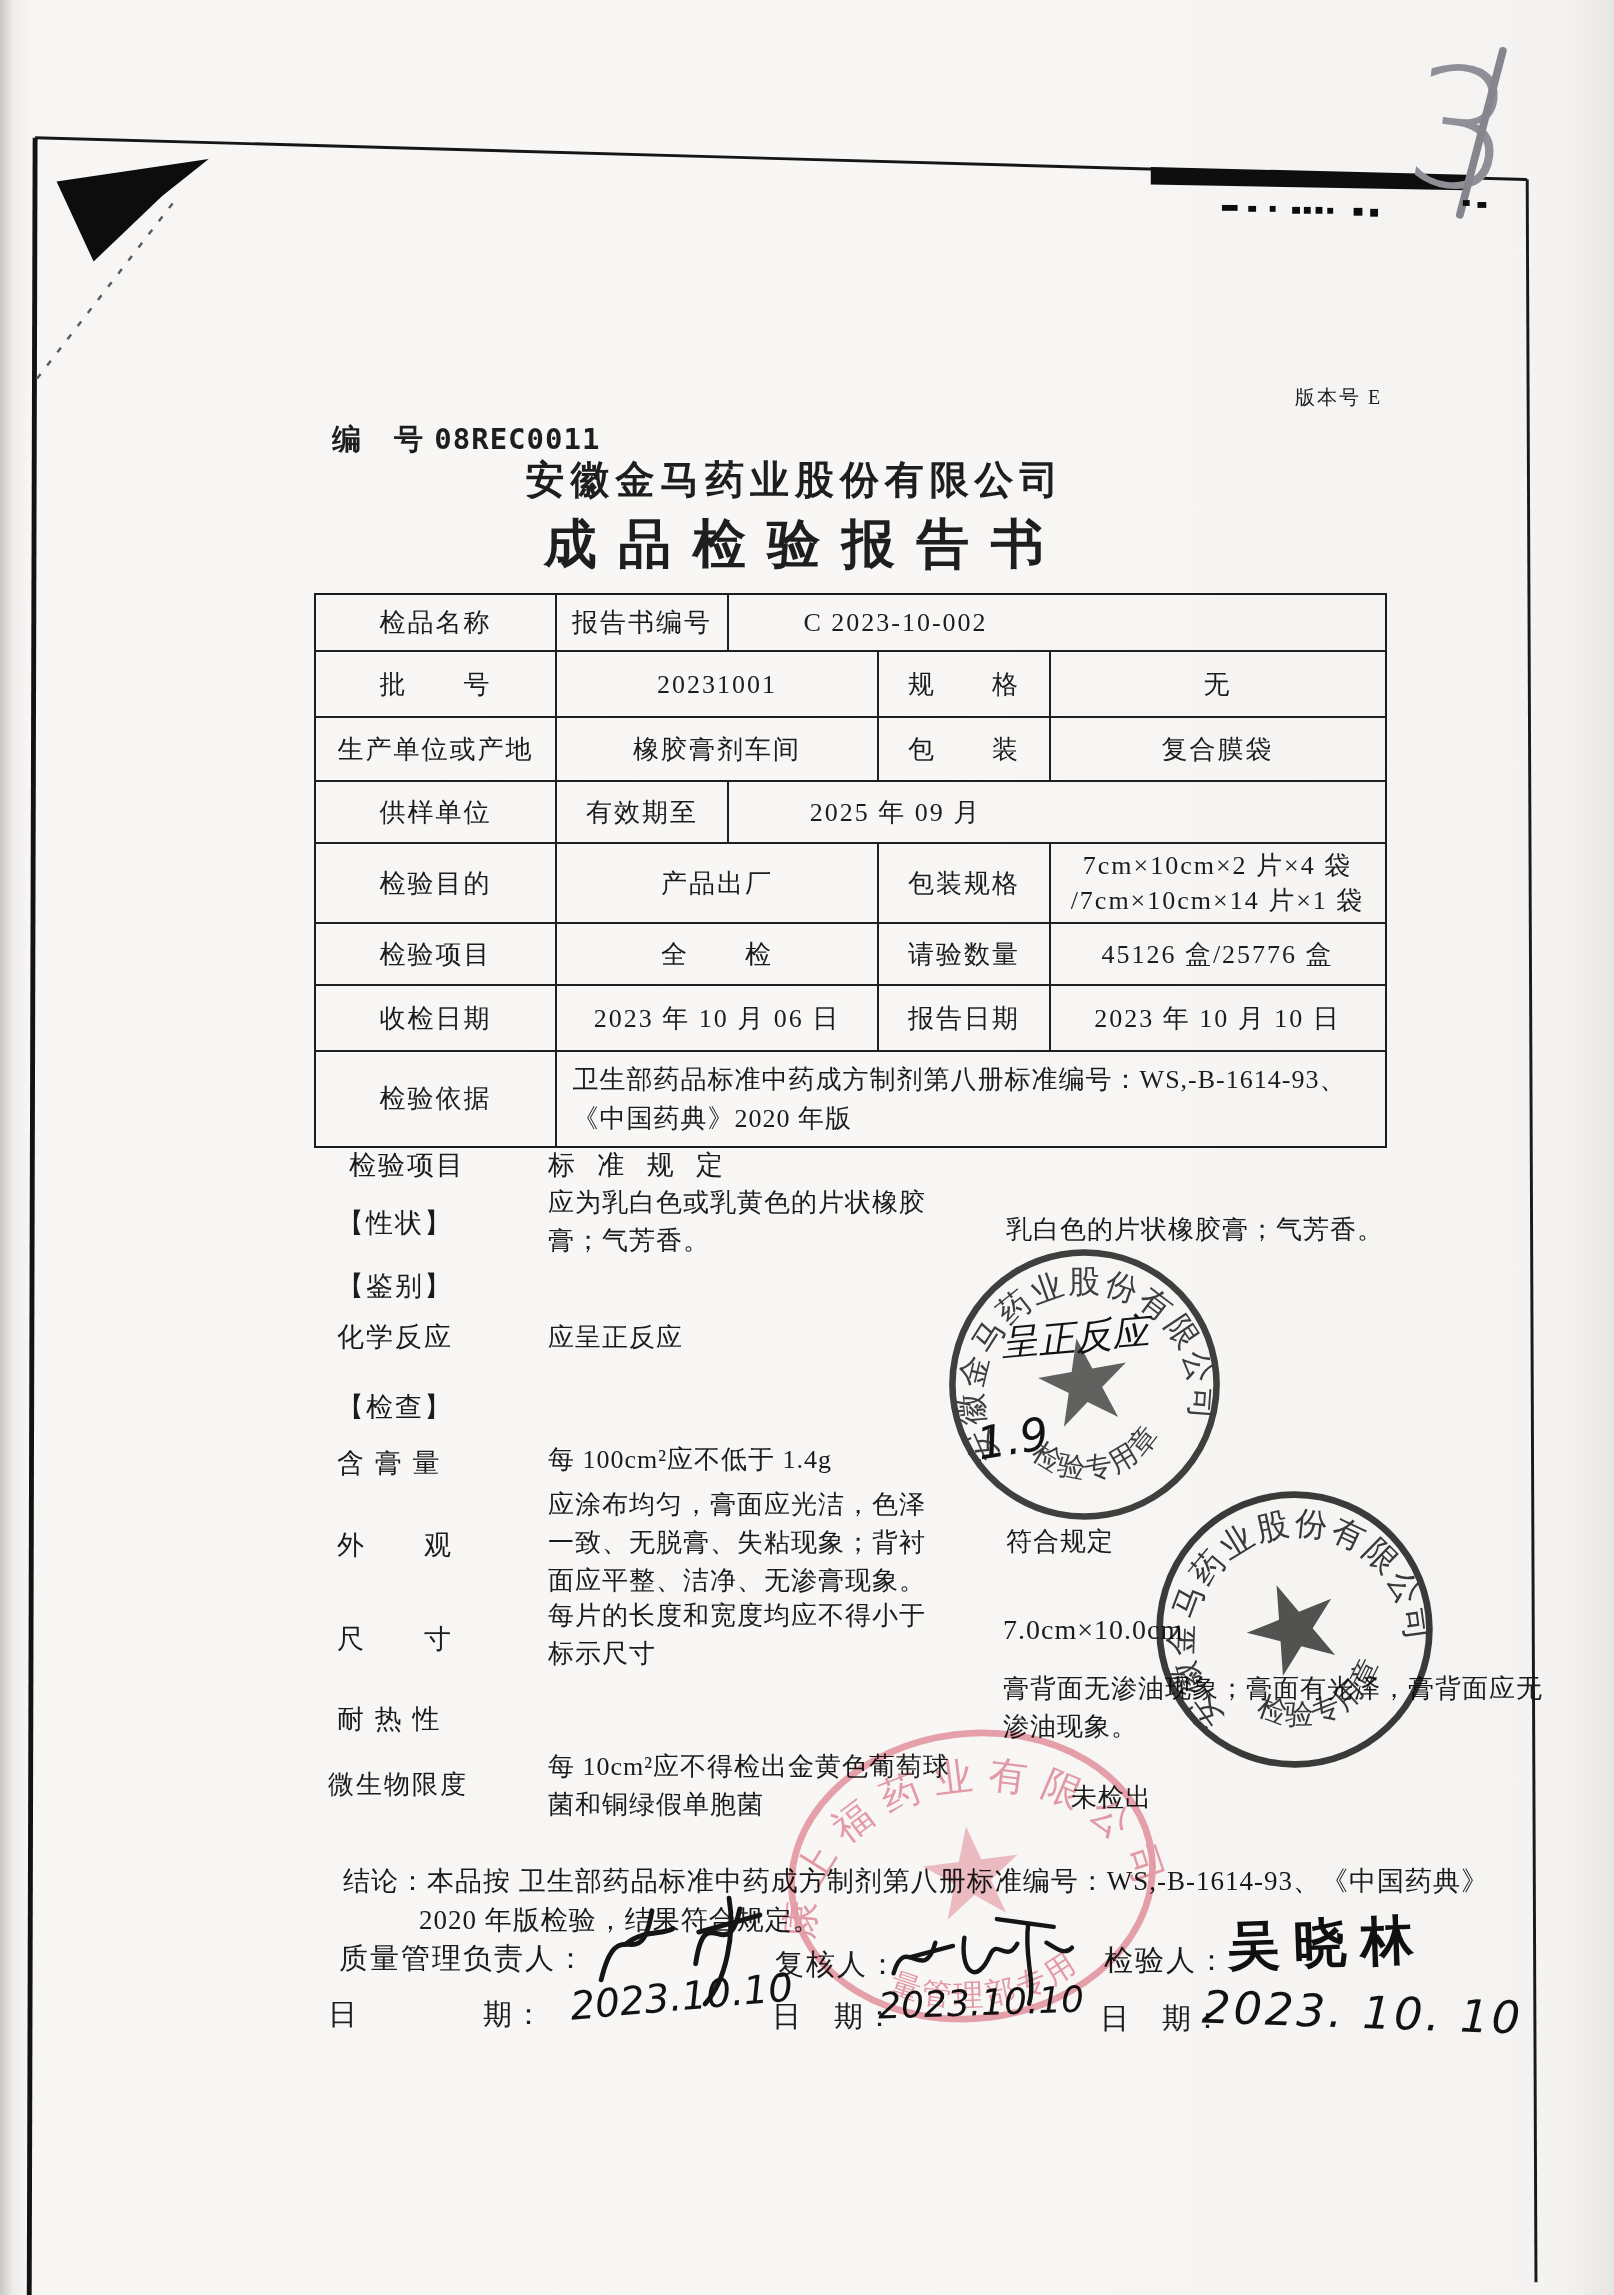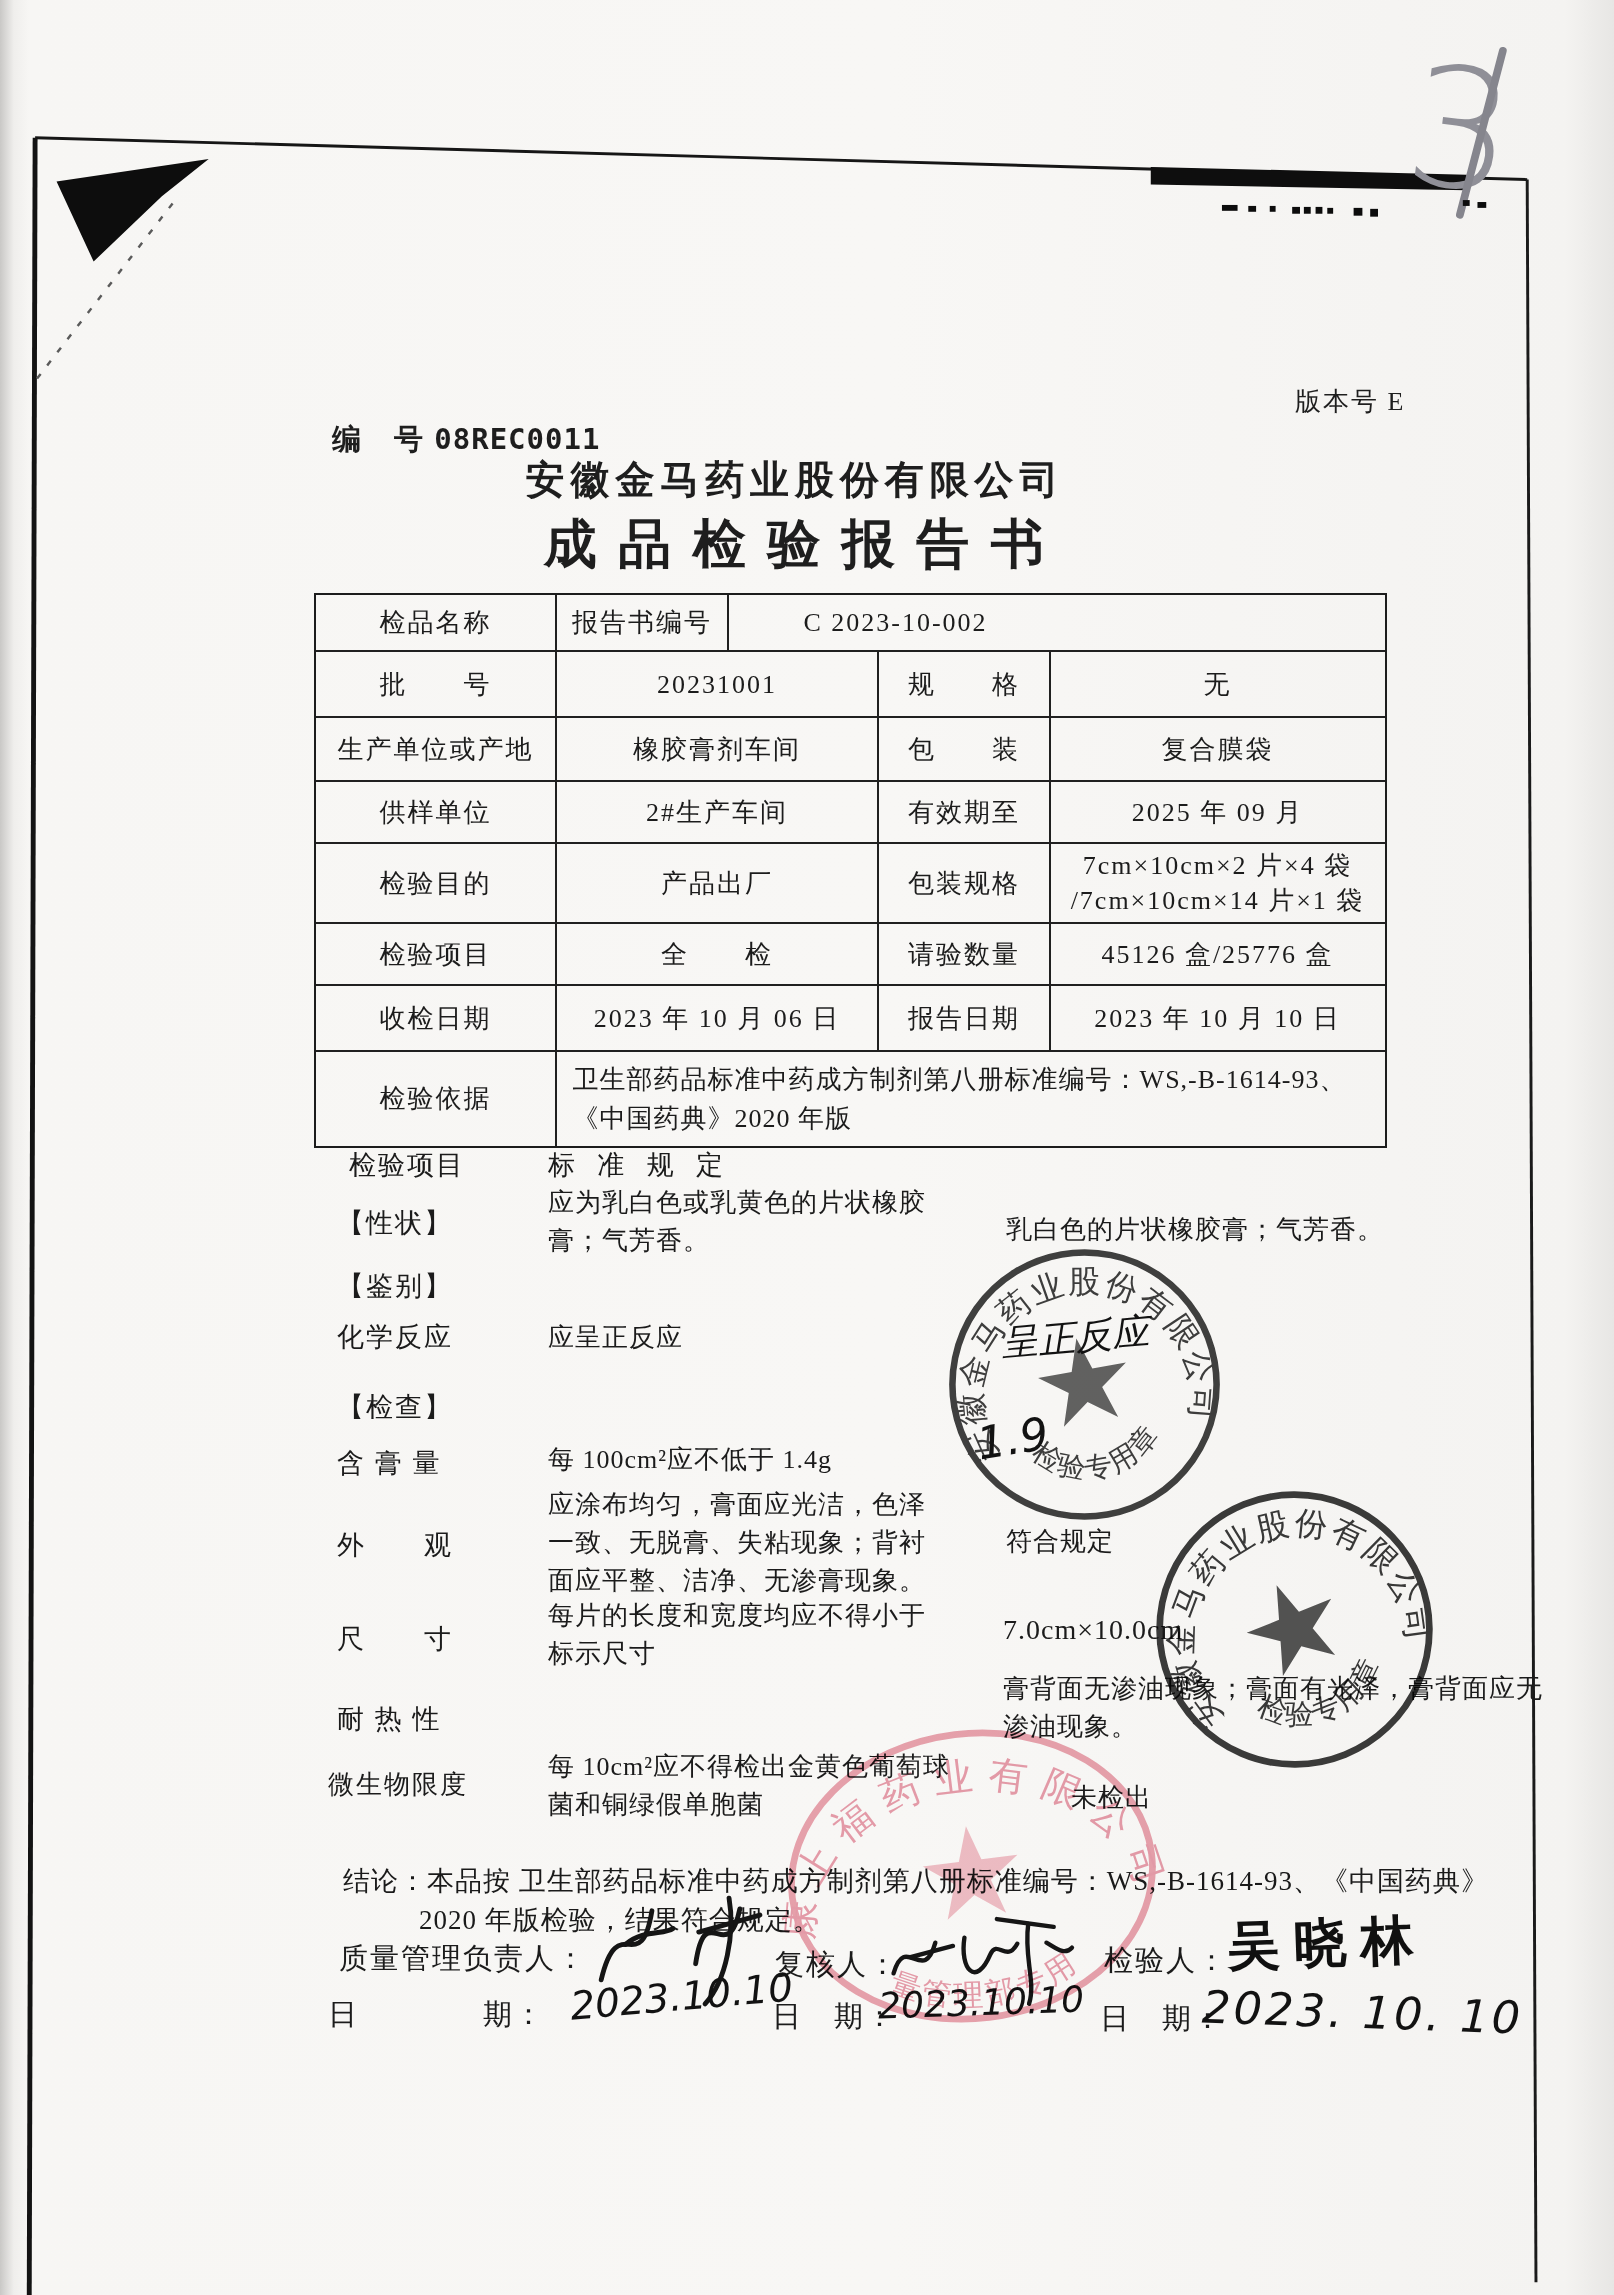--- a/index.html
+++ b/index.html
@@ -10,21 +10,21 @@
   }
   .page{
     position:absolute;left:0;top:0;width:1614px;height:2296px;
     background:linear-gradient(90deg,#c9c8c6 0px,#efeeec 13.7px,#f7f6f4 29px,#f8f7f5 55%,#f4f3f1 97%,#e7e6e4 100%);
   }
   .abs{position:absolute;}
   .doc{color:#1e1e1e;font-family:"Liberation Serif","DejaVu Serif",serif;}
   
   .serial{left:332px;top:420px;font-size:29px;font-weight:bold;letter-spacing:2px;}
   .serial .code{font-family:"DejaVu Sans Mono","Liberation Mono",monospace;font-size:29px;letter-spacing:1px;}
-  .version{left:1295px;top:384px;font-size:26px;letter-spacing:2px;font-family:Liberation Serif, serif;}
+  .version{left:1295px;top:384px;font-size:20px;letter-spacing:2px;font-family:Liberation Serif, serif;}
   .company{left:0;top:453px;width:1590px;text-align:center;font-size:39px;font-weight:bold;letter-spacing:5.9px;}
   .rtitle{left:0;top:509px;width:1609px;text-align:center;font-size:53px;font-weight:bold;letter-spacing:21.5px;}
   
   .itable{left:314px;top:593px;width:1073px;border:2.9px solid #1c1c1c;box-sizing:border-box;background:transparent;}
   .irow{display:flex;border-bottom:2px solid #202020;}
   .irow:last-child{border-bottom:none;}
   .icell{display:flex;align-items:center;justify-content:center;text-align:center;
          font-size:26px;letter-spacing:2px;color:#1c1c1c;box-sizing:border-box;flex-direction:column;line-height:35px;}
   .c1{width:241px;border-right:2px solid #202020;}
   .c2{width:322px;border-right:2px solid #202020;}
@@ -103,21 +103,20 @@
       <div class="icell c4">无</div>
     </div>
     <div class="irow" style="height:62px">
       <div class="icell c1">生产单位或产地</div>
       <div class="icell c2">橡胶膏剂车间</div>
       <div class="icell c3">包　　装</div>
       <div class="icell c4">复合膜袋</div>
     </div>
     <div class="irow" style="height:60px">
       <div class="icell c1">供样单位</div>
-      <div class="icell c2">2#生产车间</div>
       <div class="icell c3">有效期至</div>
       <div class="icell c4">2025 年 09 月</div>
     </div>
     <div class="irow" style="height:78px">
       <div class="icell c1">检验目的</div>
       <div class="icell c2">产品出厂</div>
       <div class="icell c3">包装规格</div>
       <div class="icell c4">
         <div>7cm×10cm×2 片×4 袋</div>
         <div>/7cm×10cm×14 片×1 袋</div>

